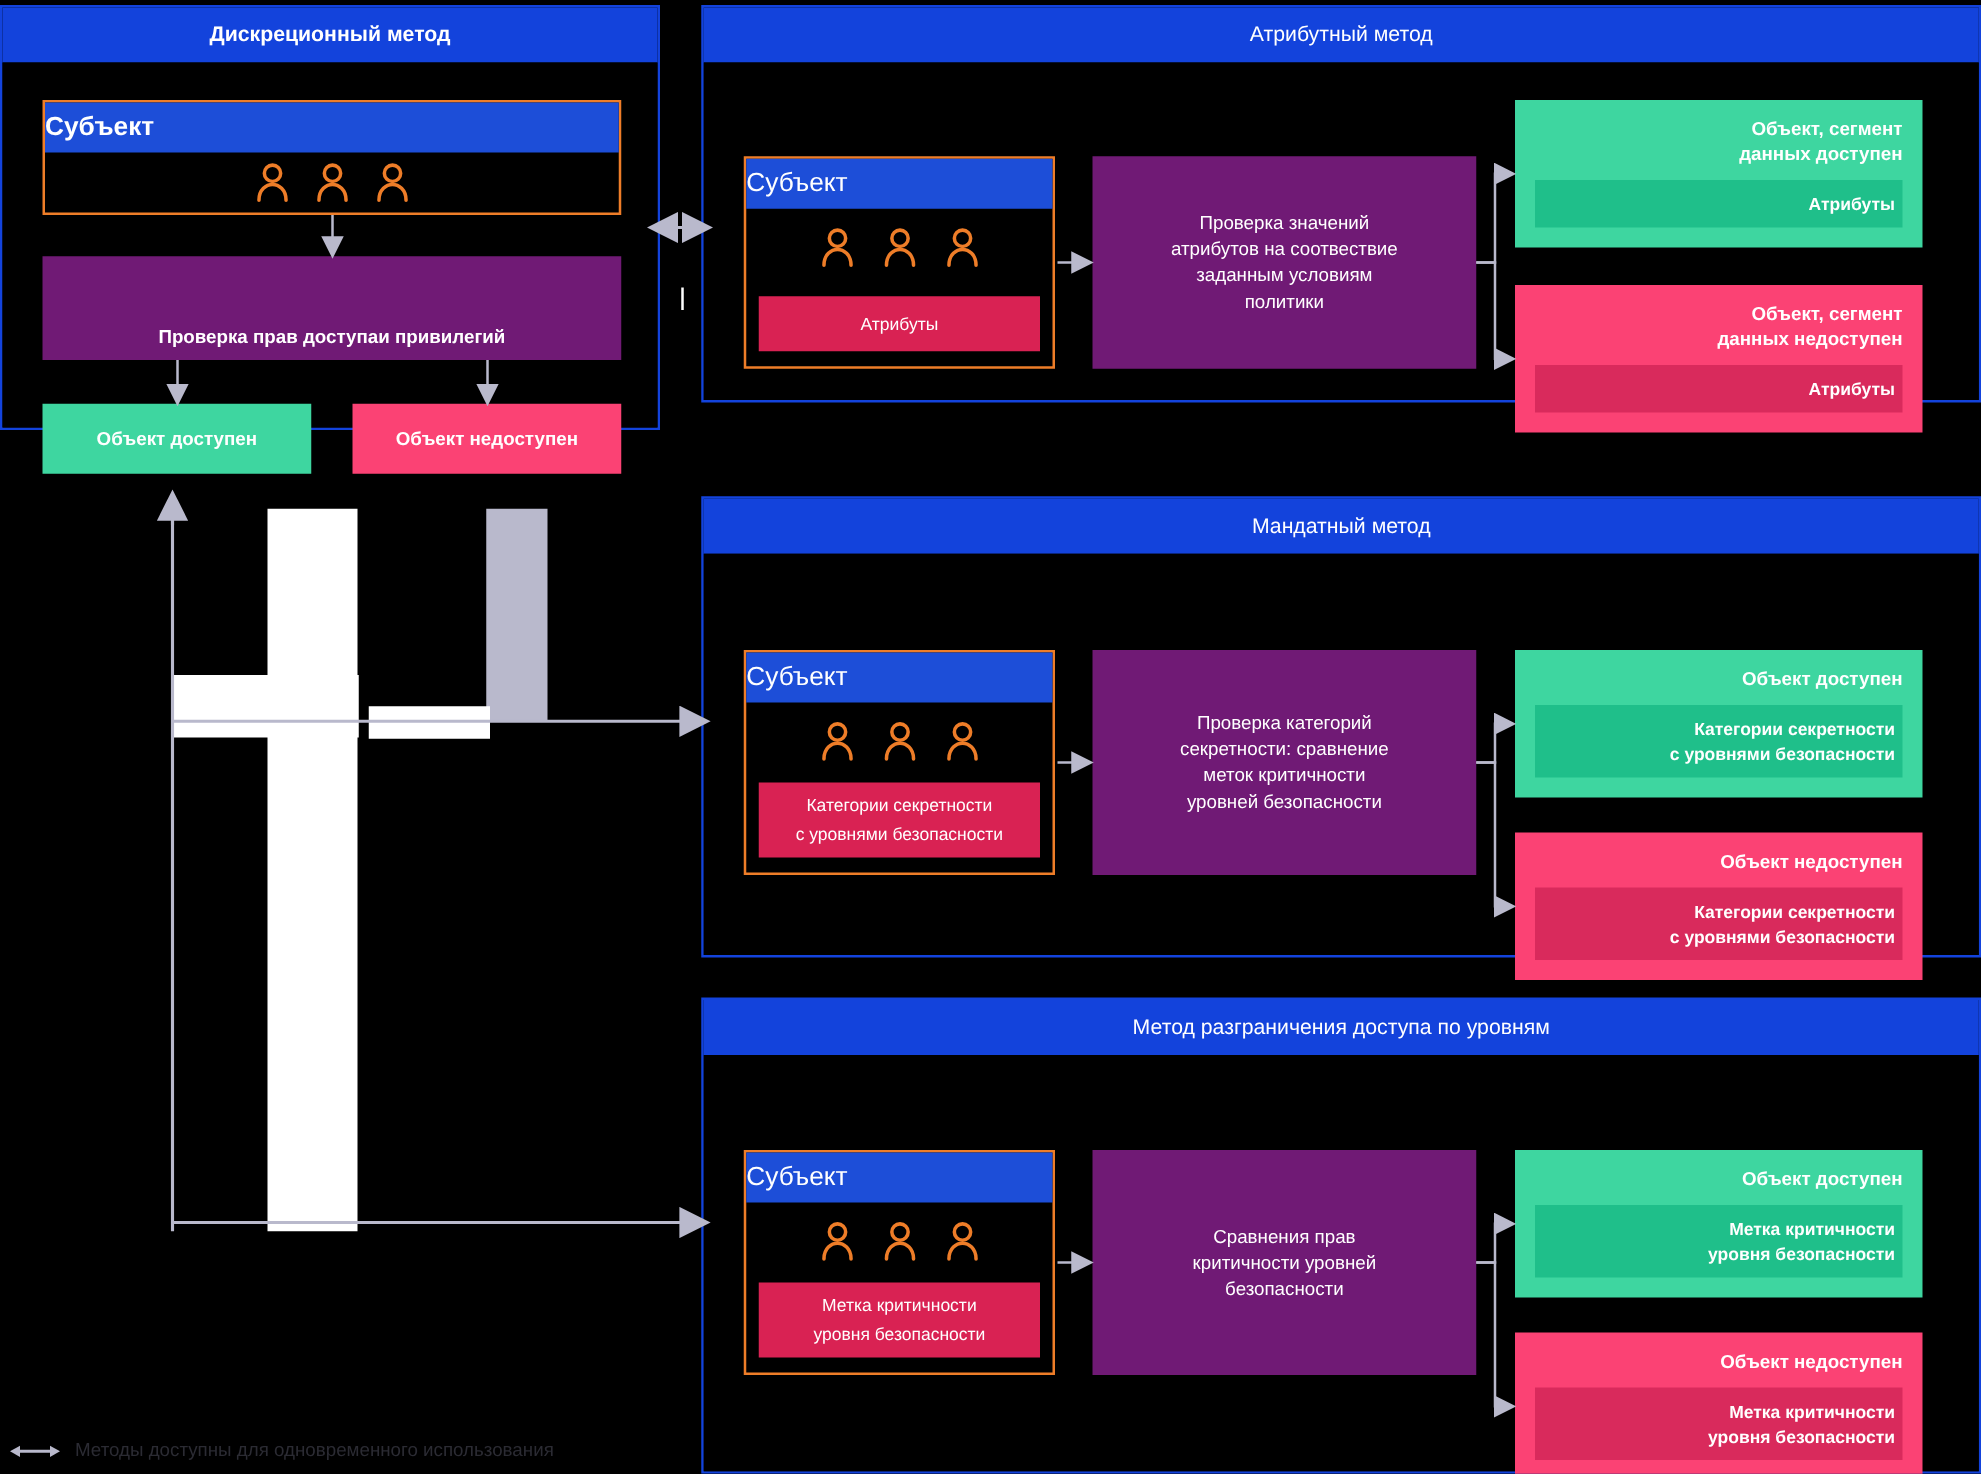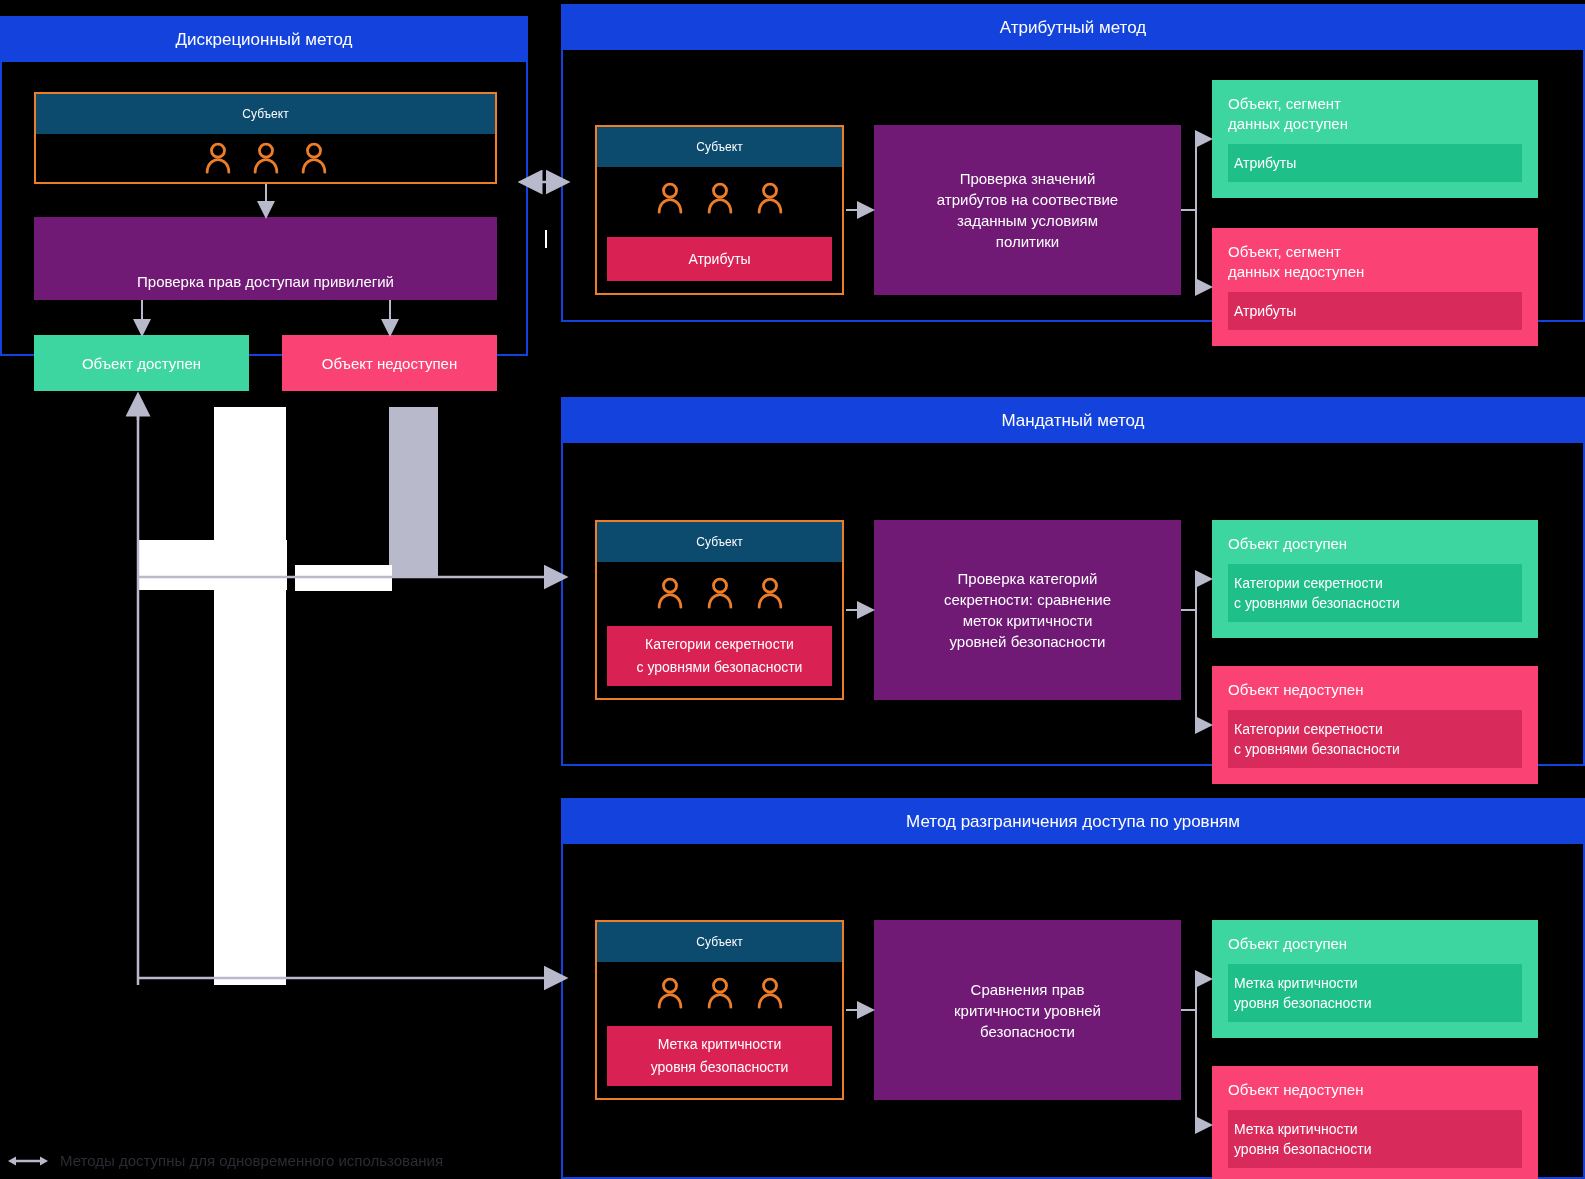--- a/index.html
+++ b/index.html
@@ -15,38 +15,38 @@
     font-size:17px;line-height:44px;height:44px;width:100%;
     box-sizing:border-box;white-space:nowrap;overflow:hidden;
   }
   .panel-body{position:relative;width:100%;height:calc(100% - 44px);background:#000;}
 
   
   .subject-box{
     position:absolute;box-sizing:border-box;border:2px solid #EE7D28;background:#000;
   }
   .subject-title{
-    background:#0c4a6e;color:#fff;text-align:center;font-size:12px;
+    background:#1d4ed8;color:#fff;text-align:left;font-size:21px;
     height:40px;line-height:40px;width:100%;box-sizing:border-box;
   }
   .people{
     display:flex;align-items:center;justify-content:center;gap:18px;width:100%;
   }
   .person{width:30px;height:32px;display:block;}
   .subject-badge{
     position:absolute;left:10px;right:10px;bottom:10px;background:#D92253;color:#fff;
     text-align:center;font-size:14px;line-height:19px;padding:10px 4px;box-sizing:border-box;
   }
   .process-box{
     position:absolute;background:#701a75;color:#fff;display:flex;align-items:center;
     justify-content:center;text-align:center;font-size:15px;line-height:21px;
     box-sizing:border-box;padding:8px 14px;
   }
   .result-box{
-    position:absolute;box-sizing:border-box;padding:14px 16px;text-align:left;
+    position:absolute;box-sizing:border-box;padding:14px 16px;text-align:right;font-weight:bold;
   }
   .result-ok{background:#3ED6A0;}
   .result-no{background:#FB4274;}
   .result-title{font-size:15px;line-height:20px;color:#fff;}
   .result-badge{margin-top:10px;font-size:14px;line-height:20px;color:#fff;padding:9px 6px;}
   .badge-ok{background:#1FBF8A;}
   .badge-no{background:#D92A5C;}
   .flat-result{
     position:absolute;display:flex;align-items:center;justify-content:center;
     text-align:center;font-size:15px;color:#fff;box-sizing:border-box;
@@ -57,21 +57,21 @@
     position:absolute;left:8px;bottom:10px;display:flex;align-items:center;gap:12px;
   }
   .footer-text{font-size:15px;color:#2b2b33;white-space:nowrap;text-align:center;}
   
   .artifact{position:absolute;background:#fff;}
   .artifact-grey{position:absolute;background:#b9b9cc;}
 </style>
 </head>
 <body>
 
-<div class="panel panel-border" style="left:0px;top:16px;width:528px;height:340px;">
+<div class="panel panel-border" style="left:0px;top:4px;width:528px;height:340px;font-weight:bold;">
   <div class="panel-header">Дискреционный метод</div>
   <div class="panel-body">
 
     <div class="subject-box" style="left:32px;top:30px;width:463px;height:92px;">
       <div class="subject-title">Субъект</div>
       <div class="people" style="height:48px;">
         <svg class="person" viewBox="0 0 24 26">
           <circle cx="12" cy="7" r="5.3" fill="none" stroke="#EE7D28" stroke-width="2.3"></circle>
           <path d="M3.2 24.5 C3.2 17.6 8 14.3 12 14.3 C16 14.3 20.8 17.6 20.8 24.5" fill="none" stroke="#EE7D28" stroke-width="2.3" stroke-linecap="round"></path>
         </svg>

